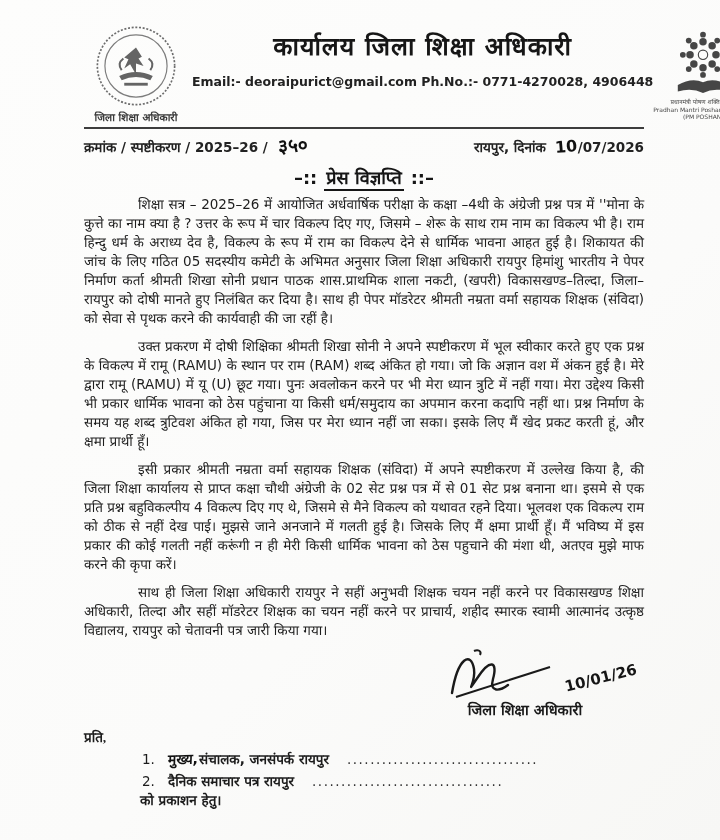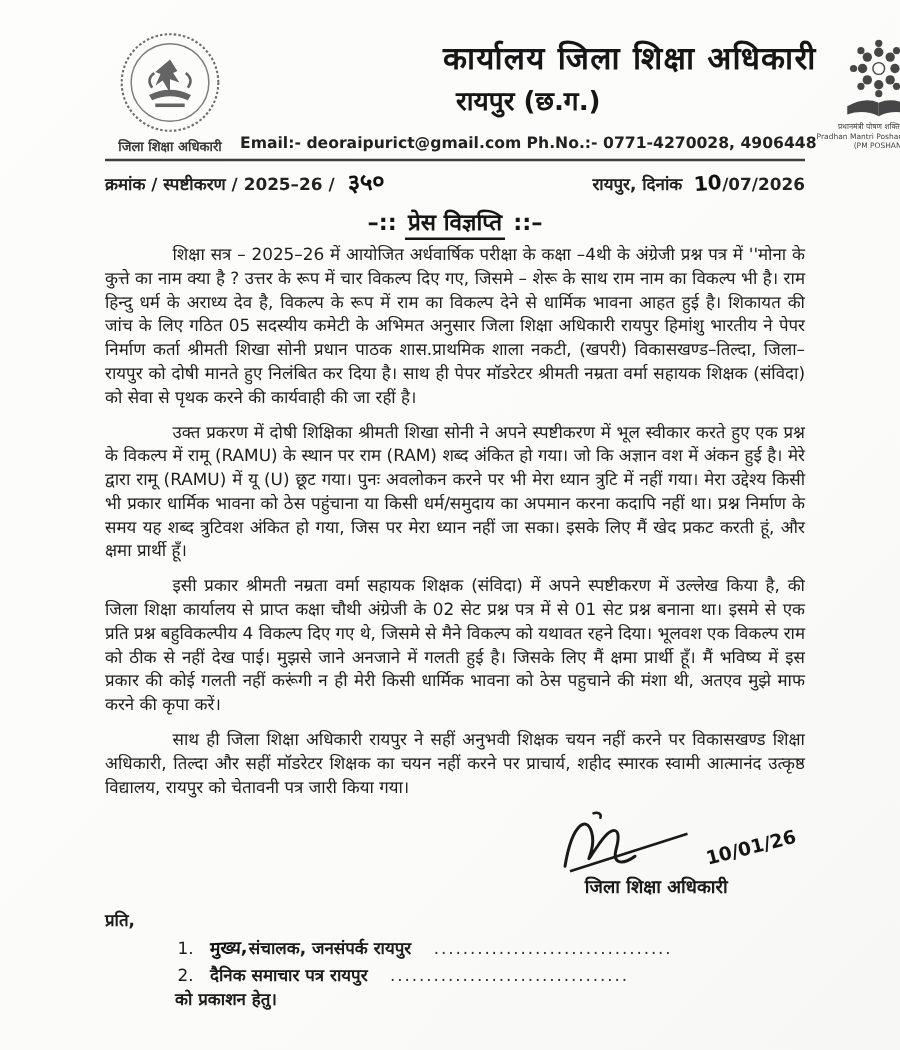--- a/index.html
+++ b/index.html
@@ -13,21 +13,21 @@
     font-family: "DejaVu Sans", sans-serif;
     color: #1c1c1c;
     padding: 24px 76px 0 84px;
   }
   
   .letterhead { display:flex; align-items:flex-start; }
   .seal-wrap { width: 112px; flex:0 0 auto; text-align:center; margin-left:-4px; }
   .seal-wrap svg { width:84px; height:84px; display:block; margin:0 auto; opacity:.85; }
   .seal-caption { font-size:10.5px; font-weight:bold; color:#3a3a3a; margin-top:2px; white-space:nowrap; }
   .head-center { flex:1 1 auto; text-align:center; }
-  .office1 { font-size:25px; font-weight:bold; letter-spacing:1px; margin-top:4px; color:#161616;text-align:right; }
+  .office1 { font-size:25px; font-weight:bold; letter-spacing:1px; margin-top:4px; color:#161616; }
   .office2 { font-size:21px; font-weight:bold; margin-top:4px; color:#161616; }
   .contact  { font-size:12.5px; font-weight:bold; margin-top:12px; white-space:nowrap; color:#222; }
   .logo-wrap { width:100px; flex:0 0 auto; text-align:center; }
   .logo-wrap svg { width:72px; height:72px; display:block; margin:2px auto 0; opacity:.88; }
   .logo-cap div { font-size:6px; line-height:1.25; color:#444; white-space:nowrap; }
   
   .rule { border-top:2.5px solid #3d3d3d; margin-top:3px; }
   .ref-row { display:flex; justify-content:space-between; align-items:baseline; font-size:13.5px; font-weight:bold; margin-top:3px; color:#222; }
   .hw { display:inline-block; transform:rotate(-4deg); font-size:19px; font-weight:600; color:#111; margin-left:6px; }
   .hw-date { display:inline-block; transform:rotate(-5deg); font-size:16px; font-weight:600; color:#111; margin:0 1px 0 4px; }
@@ -43,21 +43,21 @@
   
   .sig-block { width:230px; margin:-2px 4px 0 auto; text-align:center; position:relative; }
   .sig-scribble { position:relative; height:54px; }
   .sig-scribble svg { position:absolute; left:28px; top:0; }
   .sig-date { position:absolute; right:2px; top:22px; transform:rotate(-14deg); font-size:15px; font-weight:600; color:#151515; white-space:nowrap; }
   .sig-line { font-size:14.5px; font-weight:bold; line-height:19px; color:#1a1a1a; }
   .sig-line2 { position:relative; }
   .sig-mark { position:absolute; left:14px; top:2px; }
   
   .dist { margin-top:8px; font-size:13.5px; line-height:19px; color:#1c1c1c; }
-  .dist-label { font-weight:bold; }
+  .dist-label { font-weight:bold;font-family:Liberation Serif, serif; }
   .dist-item { display:flex; align-items:baseline; margin-left:58px; margin-top:3px; }
   .dist-num { width:26px; flex:0 0 auto; }
   .dist-text { font-weight:600; white-space:nowrap; }
   .hw-word { display:inline-block; transform:rotate(-2deg) skewX(-4deg); font-weight:bold; font-size:14px; color:#111; margin-right:1px; }
   .dist-dots { margin-left:18px; letter-spacing:1.5px; color:#333; overflow:hidden; white-space:nowrap; max-width:190px; }
   .dist-extra { margin-left:56px; font-weight:600; }
 </style>
 </head>
 <body>
 
@@ -71,21 +71,20 @@
         <path d="M50 28 l7 11 -4 2 6 9 -9 -3 0 13 -7 -12 -7 5 5 -11 -5 -2 z" fill="#4a4a4a"></path>
         <path d="M30 62 q20 -10 40 0 l-3 5 q-17 -8 -34 0 z" fill="#4a4a4a"></path>
         <path d="M33 55 q-6 -8 2 -14 M67 55 q6 -8 -2 -14" fill="none" stroke="#4a4a4a" stroke-width="2.4"></path>
         <rect x="36" y="70" width="28" height="3.4" fill="#4a4a4a"></rect>
       </svg>
       <div class="seal-caption">जिला शिक्षा अधिकारी</div>
     </div>
 
     <div class="head-center">
       <div class="office1">कार्यालय जिला शिक्षा अधिकारी</div>
-      <div class="office2">रायपुर (छ.ग.)</div>
       <div class="contact">Email:- deoraipurict@gmail.com Ph.No.:- 0771-4270028, 4906448</div>
     </div>
 
     <div class="logo-wrap">
       <svg viewBox="0 0 100 100">
         <g fill="#2e2e2e">
           <circle cx="50" cy="12" r="4"></circle>
             <circle cx="69.8" cy="20.2" r="4"></circle>
             <circle cx="78" cy="40" r="4"></circle>
             <circle cx="69.8" cy="59.8" r="4"></circle>

